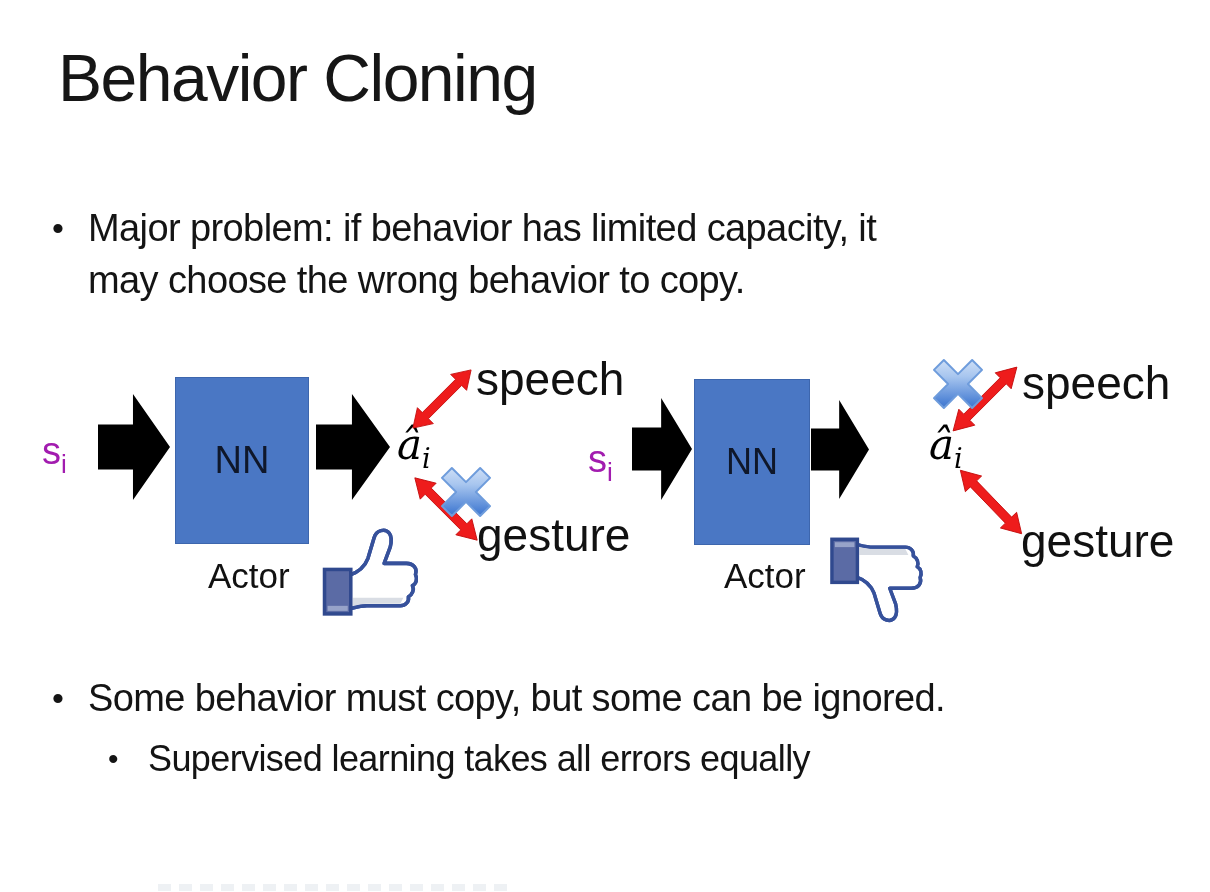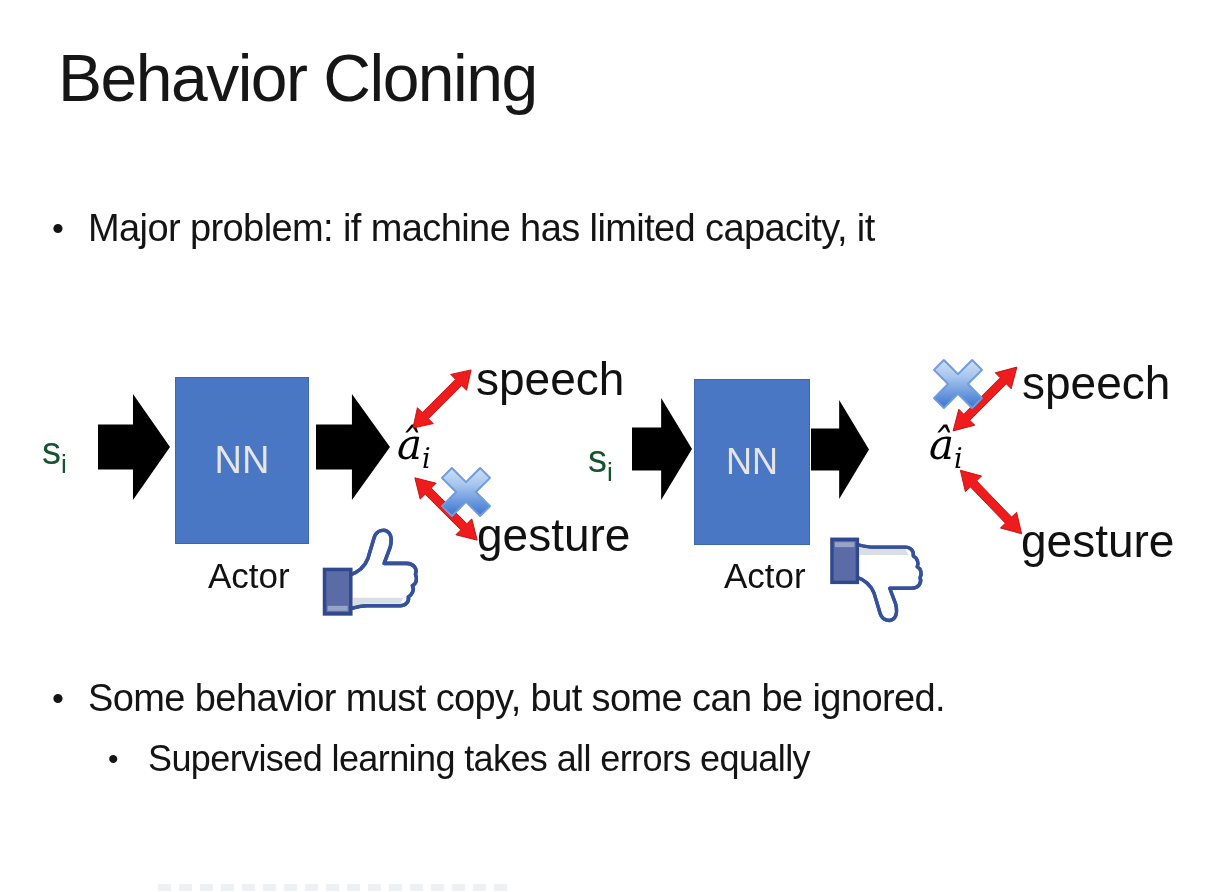--- a/index.html
+++ b/index.html
@@ -13,26 +13,26 @@
   
   .bullet{display:flex;align-items:flex-start;}
   .bullet .marker{font-size:34px;line-height:52px;width:36px;flex:0 0 36px;}
   .bullet .btext{font-size:38px;line-height:52px;letter-spacing:-0.6px;}
   .b1{left:52px;top:202px;width:1080px;}
   .b2{left:52px;top:672px;width:1120px;}
   .b3{left:108px;top:734px;width:1060px;}
   .b3 .marker{font-size:30px;line-height:50px;width:40px;flex:0 0 40px;}
   .b3 .btext{font-size:36px;line-height:50px;}
   
-  .sig{font-size:38px;color:#14532d;}
+  .sig{font-size:38px;color:#a21caf;}
   .sig sub{font-size:26px;}
   .ahat{font-family:"DejaVu Serif",serif;font-style:italic;font-size:42px;color:#000000;}
   .ahat sub{font-size:27px;}
   .nnbox{background:#4a77c4;border:1px solid #3d66ad;display:flex;align-items:center;justify-content:center;}
-  .nnbox span{color:#e5e5e5;font-size:38px;}
+  .nnbox span{color:#0f172a;font-size:38px;}
   .dlabel{font-size:46px;color:#111;}
   .actor{font-size:35px;color:#111;margin-left:12px;}
   svg.stretch{display:block;width:100%;height:100%;}
   
   .artifact{left:158px;top:884px;width:352px;height:7px;
     background:repeating-linear-gradient(90deg,#eef1f4 0 13px,rgba(255,255,255,0) 13px 21px);}
 </style>
 </head>
 <body>
 
@@ -65,21 +65,22 @@
   </defs>
 </svg>
 
 <div id="slide">
 
   <div class="abs title">Behavior Cloning</div>
 
   <div class="abs bullet b1">
     <span class="marker">•</span>
     <span class="btext">
-      <div>Major problem: if machine has limited capacity, it</div>
+      <div>Major problem: if behavior has limited capacity, it</div>
+      <div>may choose the wrong behavior to copy.</div>
     </span>
   </div>
 
   <div class="abs sig" style="left:42px;top:430px;">
     <span>s</span><sub>i</sub>
   </div>
 
   <div class="abs" style="left:98px;top:394px;width:72px;height:106px;">
     <svg class="stretch" preserveAspectRatio="none">
         <use href="#blockarrow" width="72" height="106"></use>

